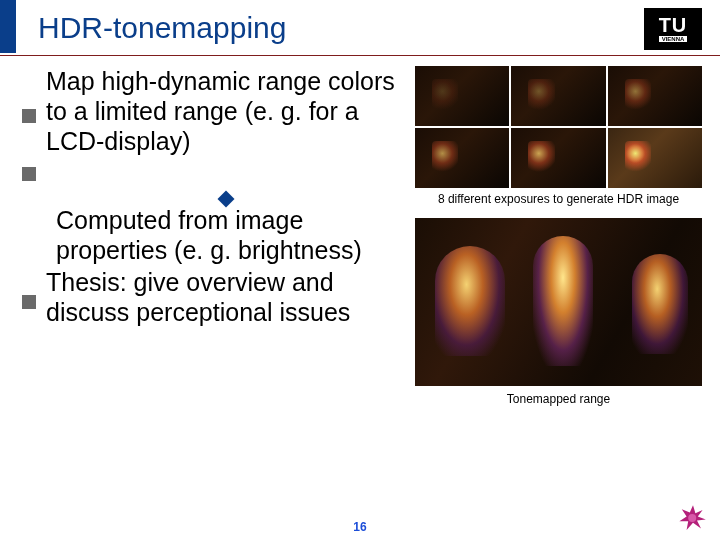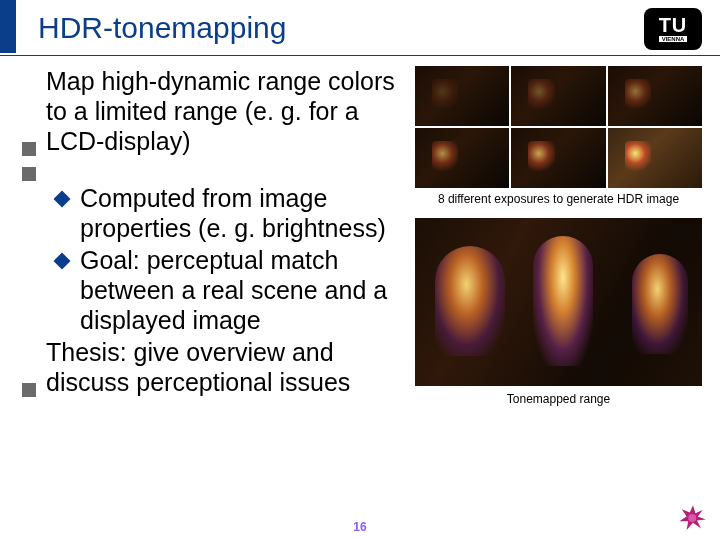--- a/index.html
+++ b/index.html
@@ -34,58 +34,58 @@
     top: 8px;
     width: 58px;
     height: 42px;
     background: #000;
     color: #fff;
     display: flex;
     flex-direction: column;
     align-items: center;
     justify-content: center;
     font-weight: bold;
-    border-radius: 8px;
   }
   .logo-tu { font-size: 20px; line-height: 18px; letter-spacing: 1px; }
   .logo-sub { font-size: 6px; background: #fff; color: #000; padding: 0 3px; margin-top: 2px; }
   .content {
     display: flex;
     padding: 10px 18px 0 22px;
   }
   .left {
     flex: 0 0 385px;
   }
   .right {
     flex: 1;
     padding-left: 8px;
   }
   .bullet-row {
     display: flex;
-    align-items: flex-end;
+    align-items: center;
     margin-bottom: 2px;
   }
   .sq {
     width: 14px;
     height: 14px;
     background: #6a6a6a;
     margin-right: 10px;
     margin-top: 9px;
     flex-shrink: 0;
   }
   .btxt {
     font-size: 25px;
     color: #000;
     line-height: 1.2;
   }
   .sub-row {
     display: flex;
-    align-items: flex-start;
+    align-items: center;
     margin-left: 34px;
     margin-bottom: 2px;
+    flex-direction: column;
   }
   .diamond {
     width: 12px;
     height: 12px;
     background: #0a3e8a;
     transform: rotate(45deg);
     margin-right: 12px;
     margin-top: 10px;
     flex-shrink: 0;
   }
@@ -145,21 +145,21 @@
   .w1 { left: 20px; top: 28px; width: 70px; height: 110px; border-radius: 35px 35px 0 0; }
   .w2 { left: 118px; top: 18px; width: 60px; height: 130px; border-radius: 30px 30px 0 0; background: radial-gradient(ellipse at 50% 32%, rgba(255,230,140,1) 0%, rgba(230,140,50,0.9) 28%, rgba(110,40,100,0.7) 58%, rgba(20,10,5,0) 82%); }
   .w3 { right: 14px; top: 36px; width: 56px; height: 100px; border-radius: 28px 28px 0 0; }
   .pagenum {
     position: absolute;
     bottom: 6px;
     left: 50%;
     transform: translateX(-50%);
     font-size: 12px;
     font-weight: bold;
-    color: #8b5cf6;
+    color: #1d4ed8;
   }
   .splat {
     position: absolute;
     right: 10px;
     bottom: 6px;
     width: 34px;
     height: 32px;
   }
   .splat svg { width: 100%; height: 100%; }
 </style>
@@ -184,24 +184,20 @@
 
     <div class="bullet-row">
       <div class="sq"></div>
     </div>
 
     <div class="sub-row">
       <div class="diamond"></div>
       <div class="stxt">Computed from image properties (e. g. brightness)</div>
     </div>
 
-    <div class="sub-row">
-      <div class="diamond"></div>
-      <div class="stxt">Goal: perceptual match between a real scene and a displayed image</div>
-    </div>
 
     <div class="bullet-row">
       <div class="sq"></div>
       <div class="btxt">Thesis: give overview and discuss perceptional issues</div>
     </div>
 
   </div>
 
   <div class="right">
     <div class="grid6">

